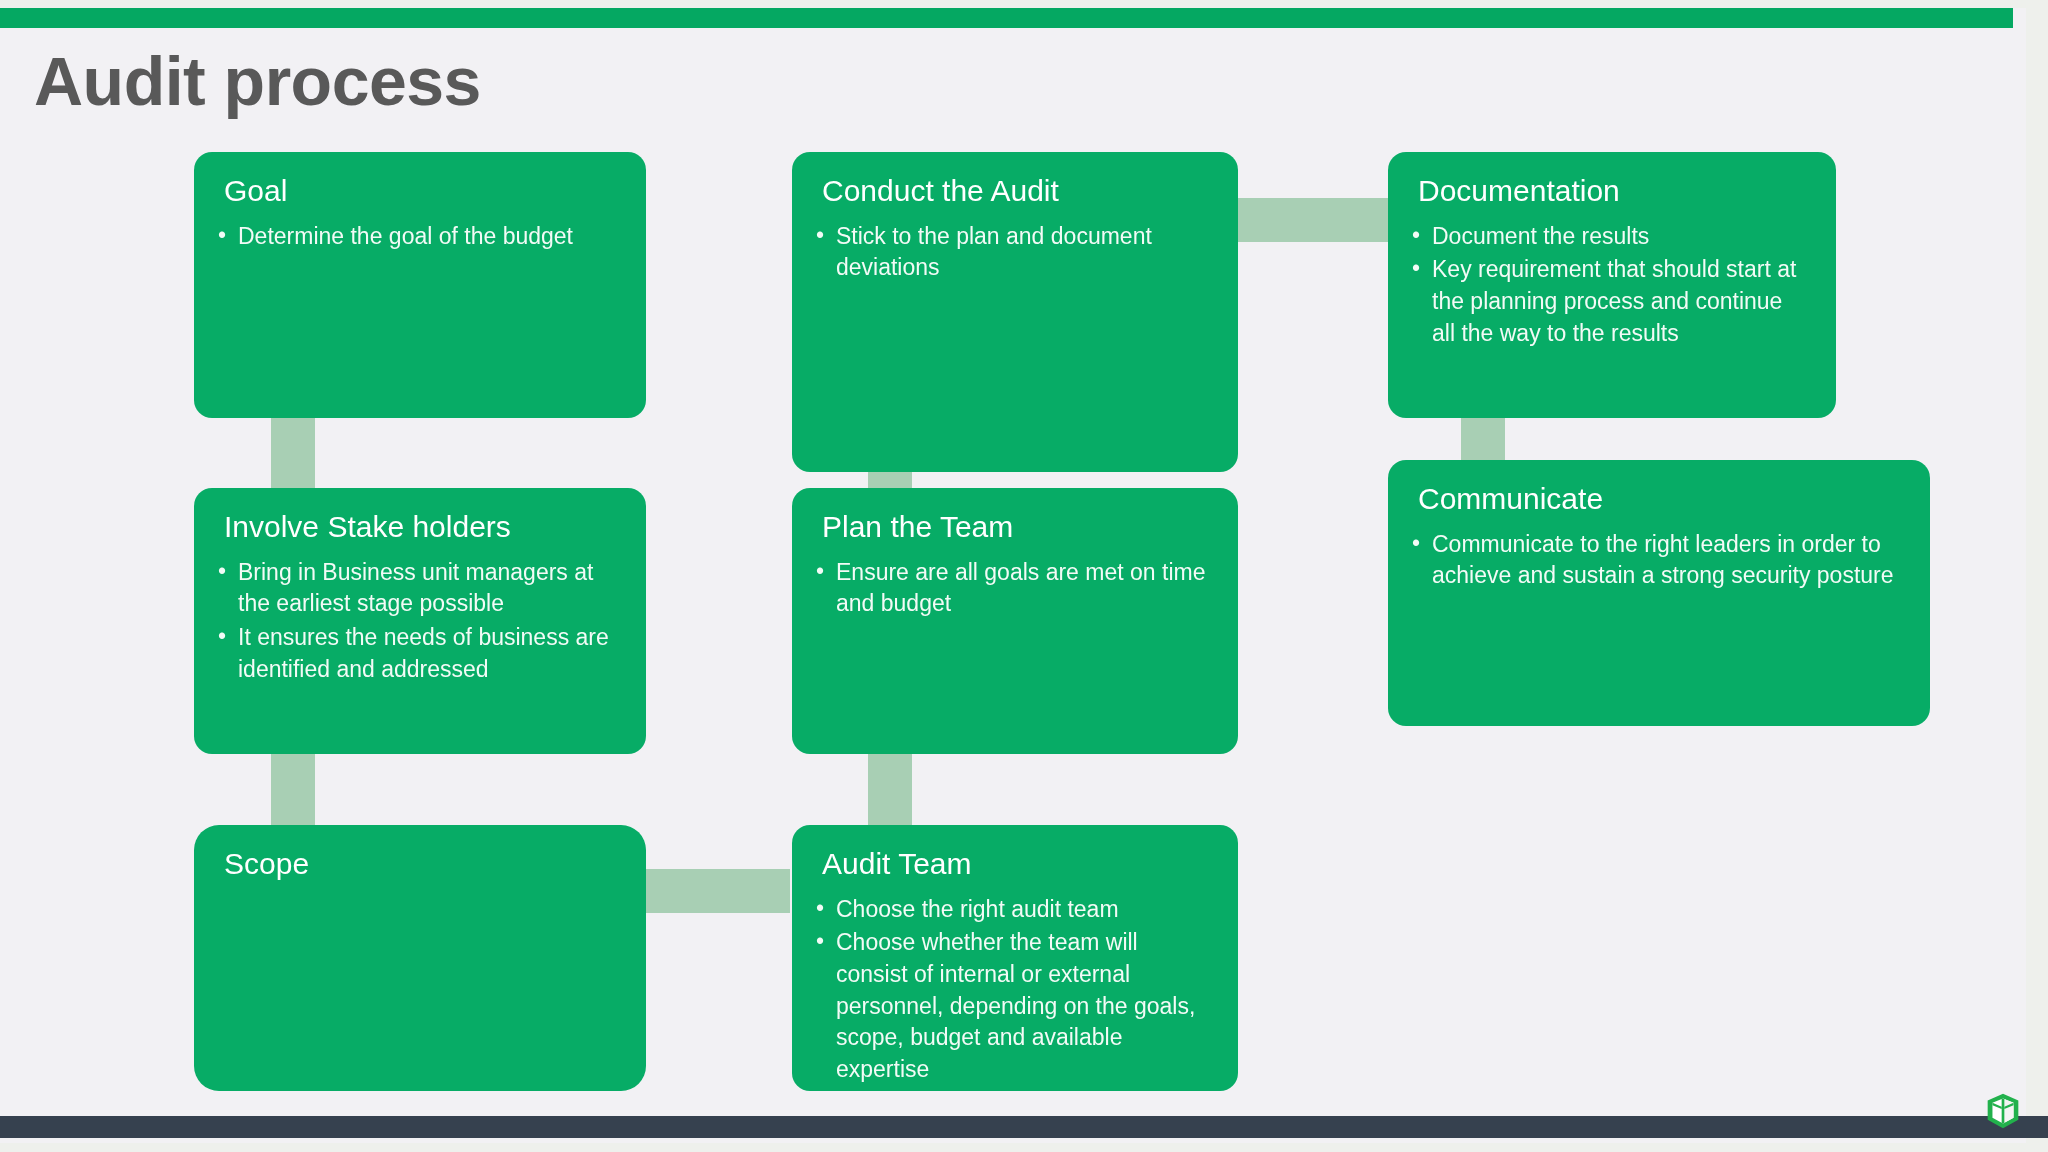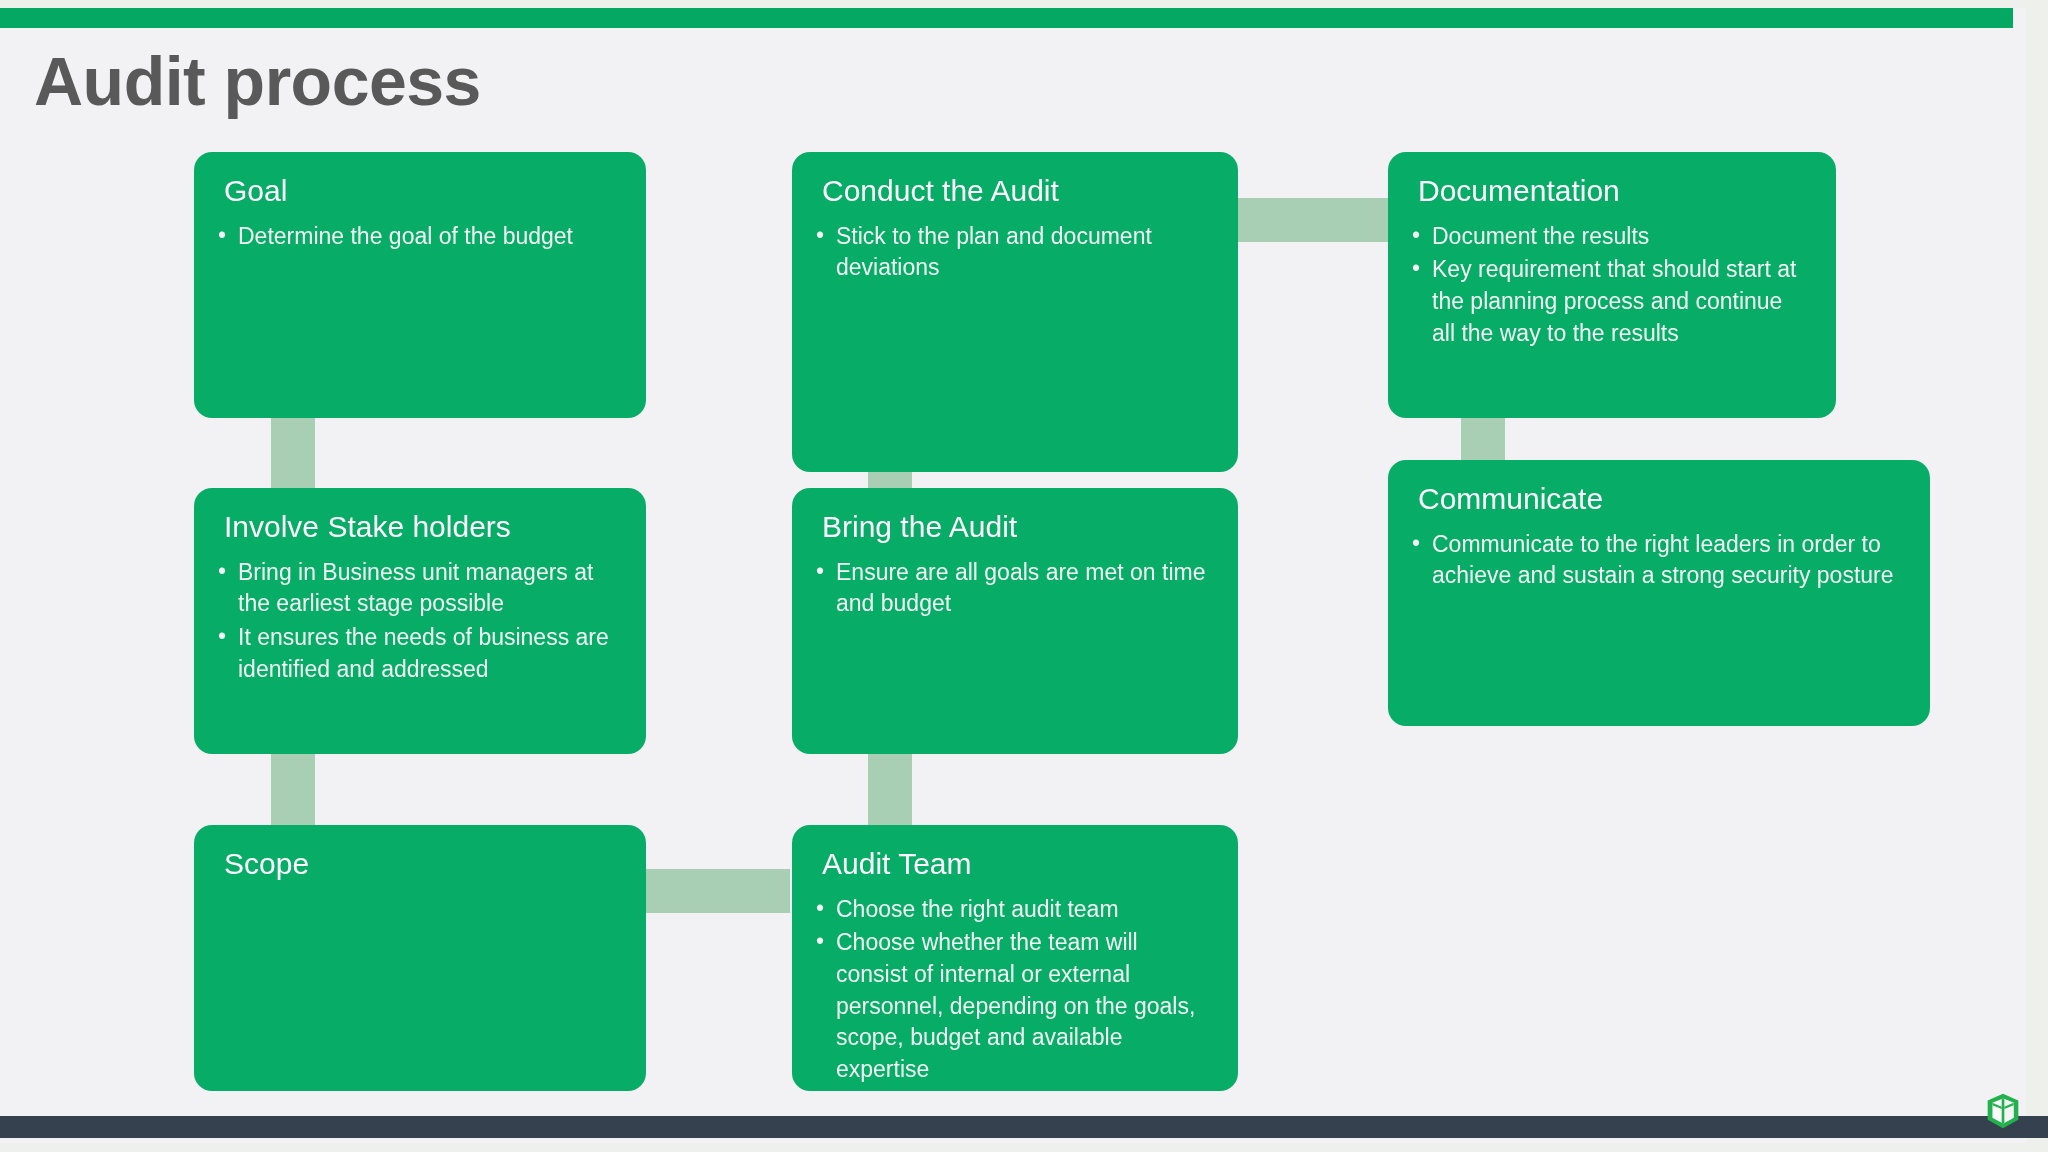--- a/index.html
+++ b/index.html
@@ -178,34 +178,34 @@
 
   <div class="card" style="left:194px; top:488px; width:452px; height:266px;">
     <div class="card-title">Involve Stake holders</div>
     <ul class="card-bullets">
       <li>Bring in Business unit managers at the earliest stage possible</li>
       <li>It ensures the needs of business are identified and addressed</li>
     </ul>
   </div>
 
   <div class="card" style="left:792px; top:488px; width:446px; height:266px;">
-    <div class="card-title">Bring the Audit</div>
+    <div class="card-title">Plan the Team</div>
     <ul class="card-bullets">
       <li>Ensure are all goals are met on time and budget</li>
     </ul>
   </div>
 
   <div class="card" style="left:1388px; top:460px; width:542px; height:266px;">
     <div class="card-title">Communicate</div>
     <ul class="card-bullets">
       <li>Communicate to the right leaders in order to achieve and sustain a strong security posture</li>
     </ul>
   </div>
 
-  <div class="card" style="left:194px; top:825px; width:452px; height:266px;">
+  <div class="card" style="left:194px; top:825px; width:452px; height:266px;border-radius:25px;">
     <div class="card-title">Scope</div>
   </div>
 
   <div class="card" style="left:792px; top:825px; width:446px; height:266px;">
     <div class="card-title">Audit Team</div>
     <ul class="card-bullets">
       <li>Choose the right audit team</li>
       <li>Choose whether the team will consist of internal or external personnel, depending on the goals, scope, budget and available expertise</li>
     </ul>
   </div>

